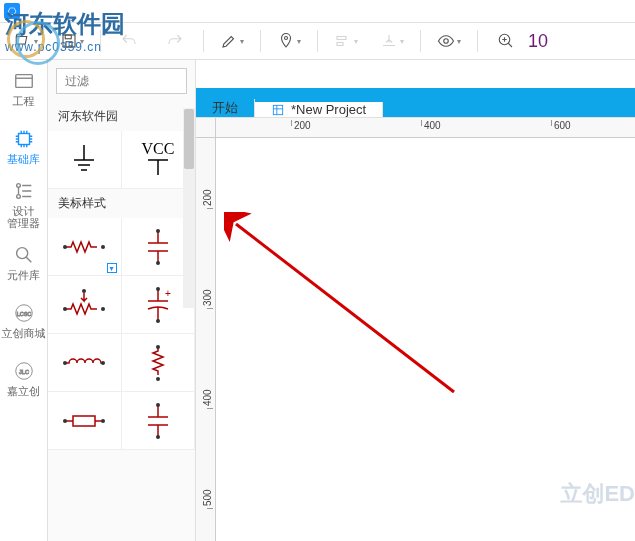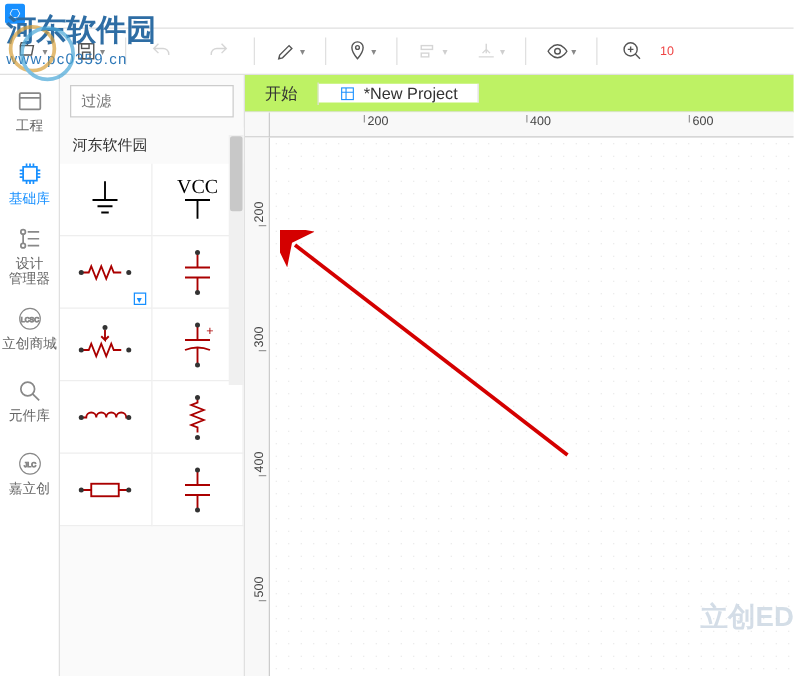--- a/index.html
+++ b/index.html
@@ -13,42 +13,42 @@
 .watermark .wm-url { font-size: 12px; color: #2e78b8; letter-spacing: 1px; }
 .wm-circle { position: absolute; top: 12px; left: 2px; width: 38px; height: 38px; border: 3px solid #d8a03a; border-radius: 50%; opacity: 0.7; }
 .wm-circle::after { content: ""; position: absolute; width: 38px; height: 38px; border: 3px solid #4aa8d8; border-radius: 50%; left: 6px; top: -2px; }
 
 .toolbar { height: 38px; border-top: 1px solid #e0e0e0; border-bottom: 1px solid #e0e0e0; display: flex; align-items: center; padding: 0 4px; gap: 2px; background: #fff; }
 .tool-btn { width: 44px; height: 30px; display: flex; align-items: center; justify-content: center; cursor: pointer; color: #555; border-radius: 3px; position: relative; }
 .tool-btn svg { width: 18px; height: 18px; }
 .tool-btn .caret { font-size: 8px; margin-left: 2px; color: #888; }
 .tool-sep { width: 1px; height: 22px; background: #e0e0e0; margin: 0 4px; }
 .tool-disabled { opacity: 0.4; }
-.zoom-num { font-size: 10px; color: #ef4444; margin-left: -2px; }
+.zoom-num { font-size: 18px; color: #701a75; margin-left: -2px; }
 
 .main { display: flex; height: calc(541px - 22px - 38px); }
 
 .left-rail { width: 48px; background: #fff; border-right: 1px solid #e0e0e0; display: flex; flex-direction: column; }
 .rail-item { height: 58px; display: flex; flex-direction: column; align-items: center; justify-content: center; cursor: pointer; font-size: 11px; color: #666; gap: 3px; border-bottom: 1px solid transparent; }
 .rail-item.active { color: #1890ff; }
 .rail-item svg { width: 22px; height: 22px; }
 .rail-item .rail-label { line-height: 12px; text-align: center; }
 
 .lib-panel { width: 148px; background: #fafafa; border-right: 1px solid #e0e0e0; display: flex; flex-direction: column; overflow: hidden; }
 .filter-wrap { padding: 8px; }
 .filter-input { width: 100%; height: 26px; border: 1px solid #ccc; padding: 0 8px; font-size: 12px; }
 .section-header { padding: 6px 10px; font-size: 12px; color: #333; background: #fafafa; }
 .comp-grid { display: flex; flex-wrap: wrap; background: #fff; }
 .comp-cell { width: 50%; height: 58px; border-right: 1px solid #eee; border-bottom: 1px solid #eee; display: flex; align-items: center; justify-content: center; cursor: pointer; position: relative; }
 .comp-cell svg { width: 50px; height: 40px; }
 .comp-cell .corner-badge { position: absolute; right: 4px; bottom: 2px; width: 10px; height: 10px; border: 1px solid #1890ff; color: #1890ff; font-size: 8px; display: flex; align-items: center; justify-content: center; }
 .vcc-text { font-family: "Times New Roman", serif; font-size: 16px; }
 
 .canvas-area { flex: 1; display: flex; flex-direction: column; position: relative; }
-.tabs { height: 30px; display: flex; align-items: center; border-bottom: 1px solid #e0e0e0; background: #bef264; }
+.tabs { height: 30px; display: flex; align-items: flex-end; border-bottom: 1px solid #e0e0e0; background: #0ea5e9; margin-top: 28px; }
 .tab { padding: 0 16px; display: flex; align-items: center; gap: 6px; font-size: 13px; color: #333; border-right: 1px solid #e0e0e0; cursor: pointer; }
 .tab.active { background: #fff; }
 .tab .tab-icon { width: 14px; height: 14px; }
 .canvas-wrap { flex: 1; position: relative; background: #fff; }
 .ruler-h { position: absolute; top: 0; left: 20px; right: 0; height: 20px; background: #f8f8f8; border-bottom: 1px solid #ccc; overflow: hidden; }
 .ruler-v { position: absolute; top: 20px; left: 0; width: 20px; bottom: 0; background: #f8f8f8; border-right: 1px solid #ccc; overflow: hidden; }
 .ruler-corner { position: absolute; top: 0; left: 0; width: 20px; height: 20px; background: #f8f8f8; border-right: 1px solid #ccc; border-bottom: 1px solid #ccc; }
 .ruler-tick { position: absolute; font-size: 10px; color: #444; }
 .ruler-h .ruler-tick { top: 2px; border-left: 1px solid #999; height: 6px; padding-left: 2px; }
 .ruler-v .ruler-tick { left: 1px; border-top: 1px solid #999; width: 6px; writing-mode: vertical-lr; padding-top: 2px; transform: rotate(180deg); transform-origin: 8px 8px; }
@@ -166,32 +166,32 @@
     <div class="rail-item">
       <svg viewBox="0 0 24 24" fill="none" stroke="#888" stroke-width="1.5">
           <circle cx="6" cy="6" r="2"></circle>
           <circle cx="6" cy="18" r="2"></circle>
           <path d="M10 6h10M10 12h10M10 18h10M6 8v8"></path>
         </svg>
       <span class="rail-label" style="white-space:pre-line">设计
 管理器</span>
     </div>
     <div class="rail-item">
+      <svg viewBox="0 0 24 24" fill="none" stroke="#888" stroke-width="1.5">
+          <circle cx="10" cy="10" r="6"></circle>
+          <path d="M14 14l6 6"></path>
+        </svg>
+      <span class="rail-label">元件库</span>
+    </div>
+    <div class="rail-item">
       <svg viewBox="0 0 24 24" fill="none" stroke="#888" stroke-width="1">
           <circle cx="12" cy="12" r="9"></circle>
           <text x="12" y="15" text-anchor="middle" font-size="6" fill="#888">LCSC</text>
         </svg>
       <span class="rail-label">立创商城</span>
-    </div>
-    <div class="rail-item">
-      <svg viewBox="0 0 24 24" fill="none" stroke="#888" stroke-width="1.5">
-          <circle cx="10" cy="10" r="6"></circle>
-          <path d="M14 14l6 6"></path>
-        </svg>
-      <span class="rail-label">元件库</span>
     </div>
     <div class="rail-item">
       <svg viewBox="0 0 24 24" fill="none" stroke="#888" stroke-width="1">
           <circle cx="12" cy="12" r="9"></circle>
           <text x="12" y="15" text-anchor="middle" font-size="6" fill="#888">JLC</text>
         </svg>
       <span class="rail-label">嘉立创</span>
     </div>
   </div>
 
@@ -210,20 +210,21 @@
           </svg>
       </div>
       <div class="comp-cell">
         <svg viewBox="0 0 50 40">
             <text x="25" y="14" text-anchor="middle" class="vcc-text">VCC</text>
             <line x1="15" y1="20" x2="35" y2="20" stroke="#000" stroke-width="1.5"></line>
             <line x1="25" y1="20" x2="25" y2="35" stroke="#000" stroke-width="1.5"></line>
           </svg>
       </div>
     </div>
+    <div class="section-header">美标样式</div>
     <div class="comp-grid">
       <div class="comp-cell">
         <svg viewBox="0 0 50 40">
             <path d="M6 20h6l2-5 4 10 4-10 4 10 4-10 2 5h6" fill="none" stroke="#a00" stroke-width="1.5"></path>
             <circle cx="6" cy="20" r="2" fill="#333"></circle>
             <circle cx="44" cy="20" r="2" fill="#333"></circle>
           </svg>
         <div class="corner-badge">▾</div>
       </div>
       <div class="comp-cell">

